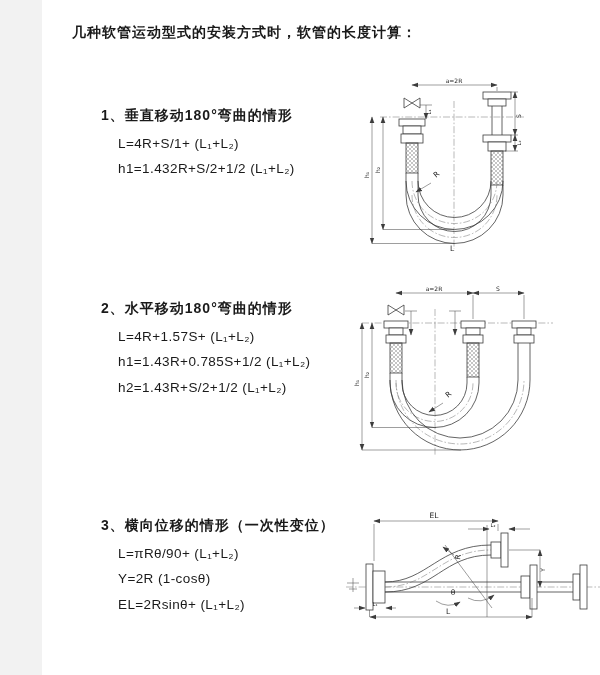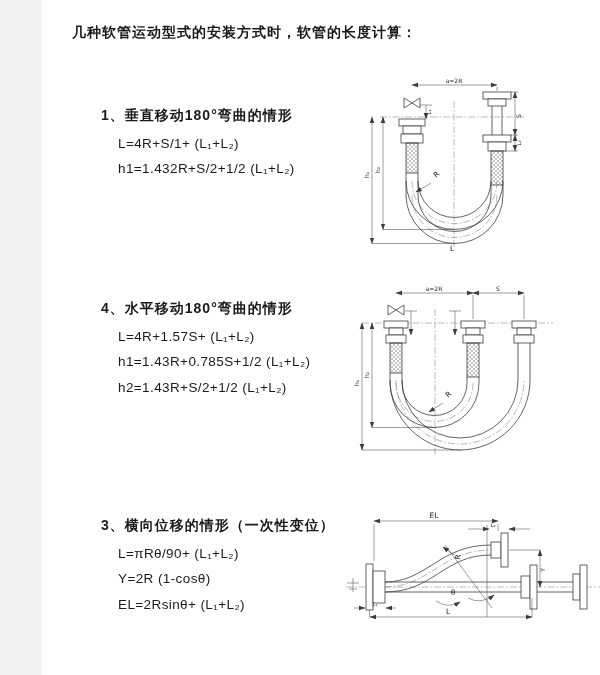--- a/index.html
+++ b/index.html
@@ -27,21 +27,21 @@
 
   <div class="title">几种软管运动型式的安装方式时，软管的长度计算：</div>
 
   <section class="sec" style="top:107px">
     <div class="sec-heading">1、垂直移动180°弯曲的情形</div>
     <div class="formula">L=4R+S/1+ (L₁+L₂)</div>
     <div class="formula">h1=1.432R+S/2+1/2 (L₁+L₂)</div>
   </section>
 
   <section class="sec" style="top:300px">
-    <div class="sec-heading">4、水平移动180°弯曲的情形</div>
+    <div class="sec-heading">2、水平移动180°弯曲的情形</div>
     <div class="formula">L=4R+1.57S+ (L₁+L₂)</div>
     <div class="formula">h1=1.43R+0.785S+1/2 (L₁+L₂)</div>
     <div class="formula">h2=1.43R+S/2+1/2 (L₁+L₂)</div>
   </section>
 
   <section class="sec" style="top:517px">
     <div class="sec-heading">3、横向位移的情形（一次性变位）</div>
     <div class="formula">L=πRθ/90+ (L₁+L₂)</div>
     <div class="formula">Y=2R (1-cosθ)</div>
     <div class="formula">EL=2Rsinθ+ (L₁+L₂)</div>

